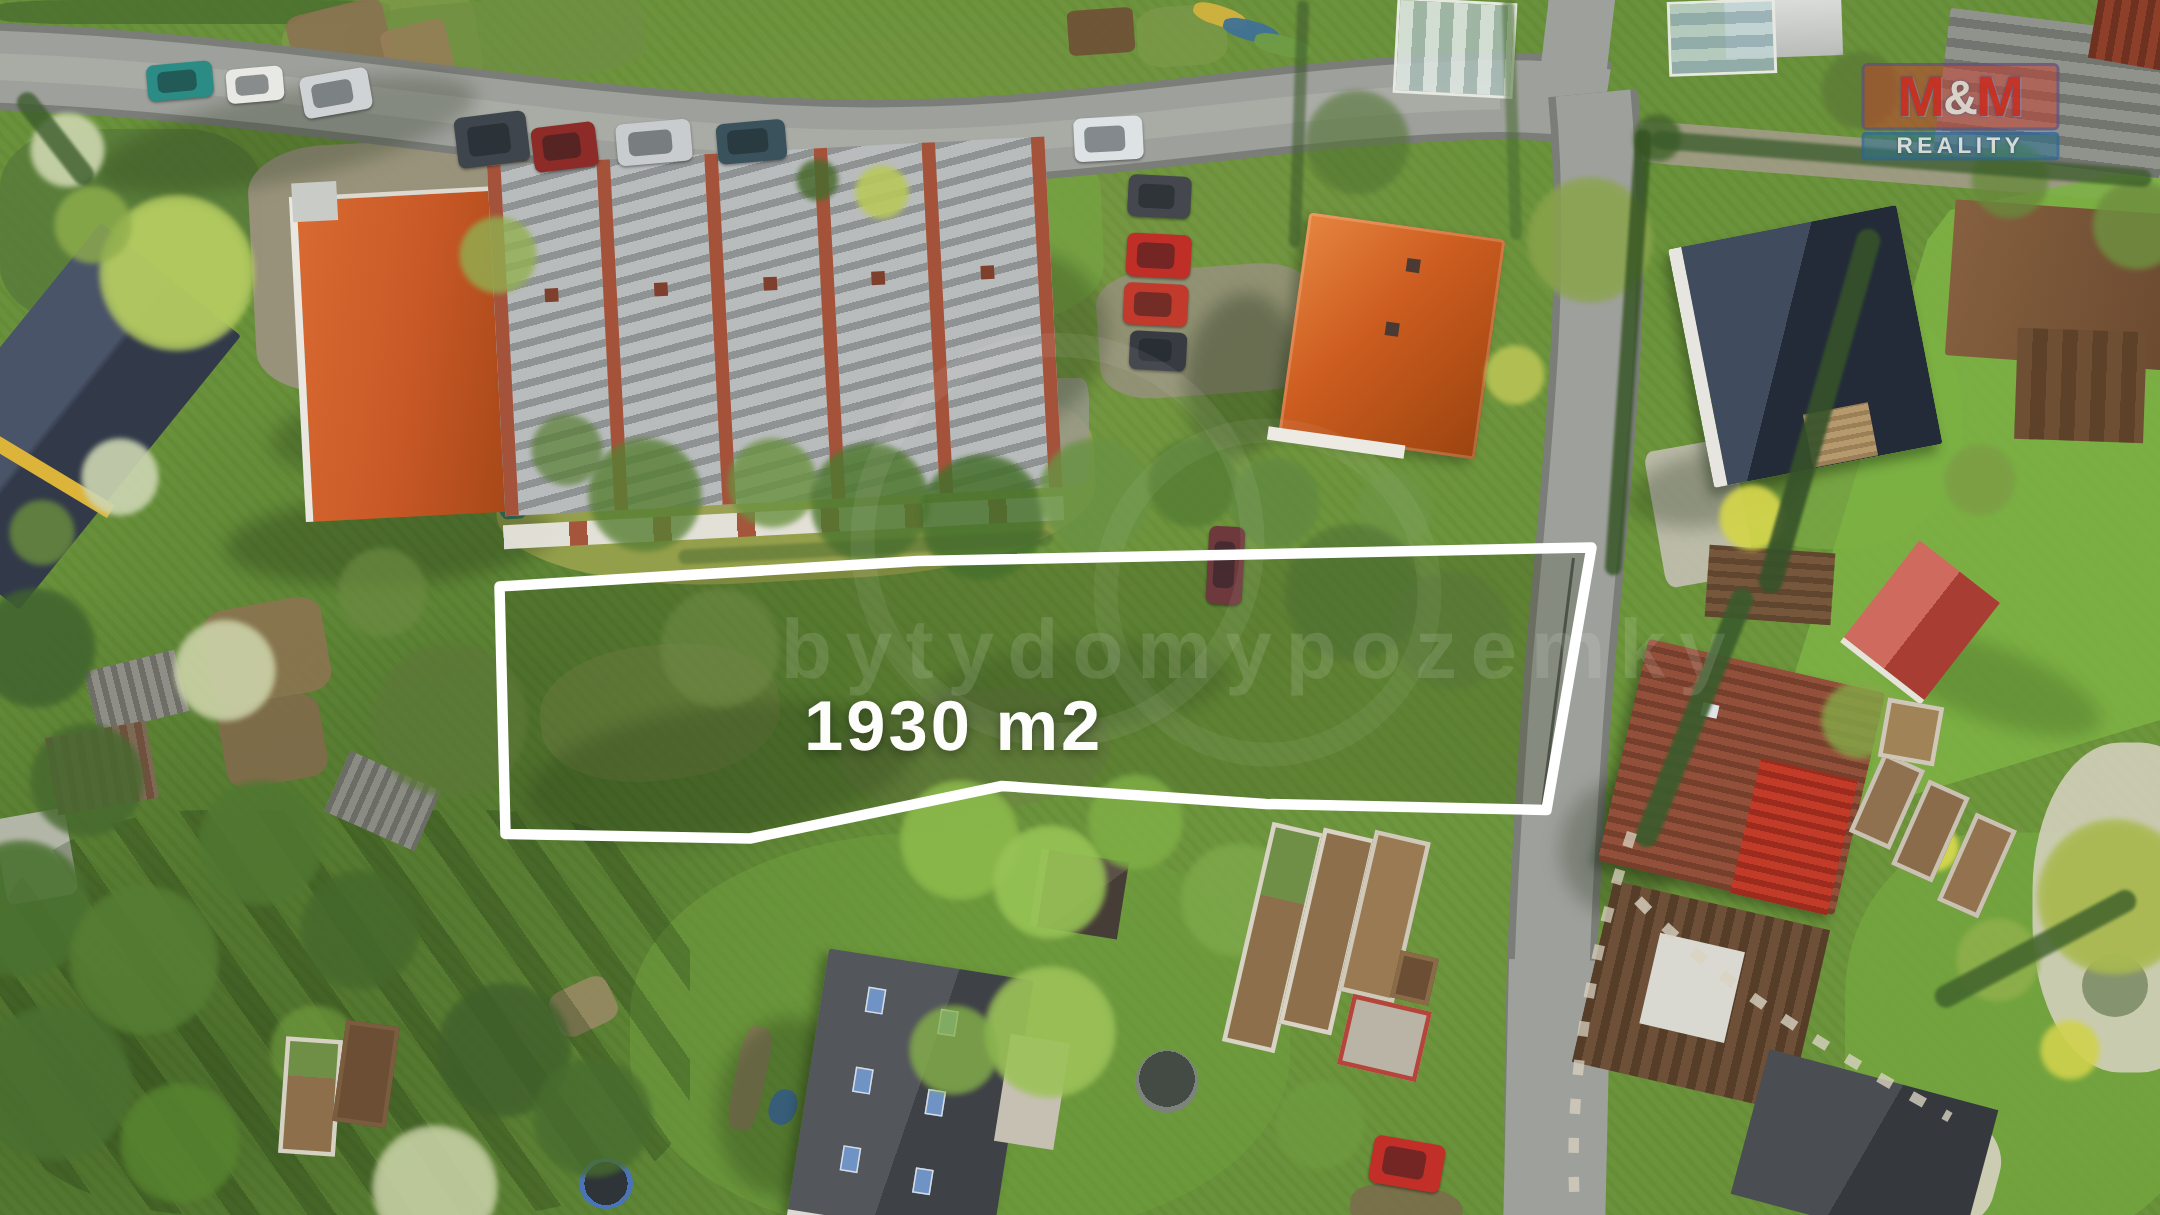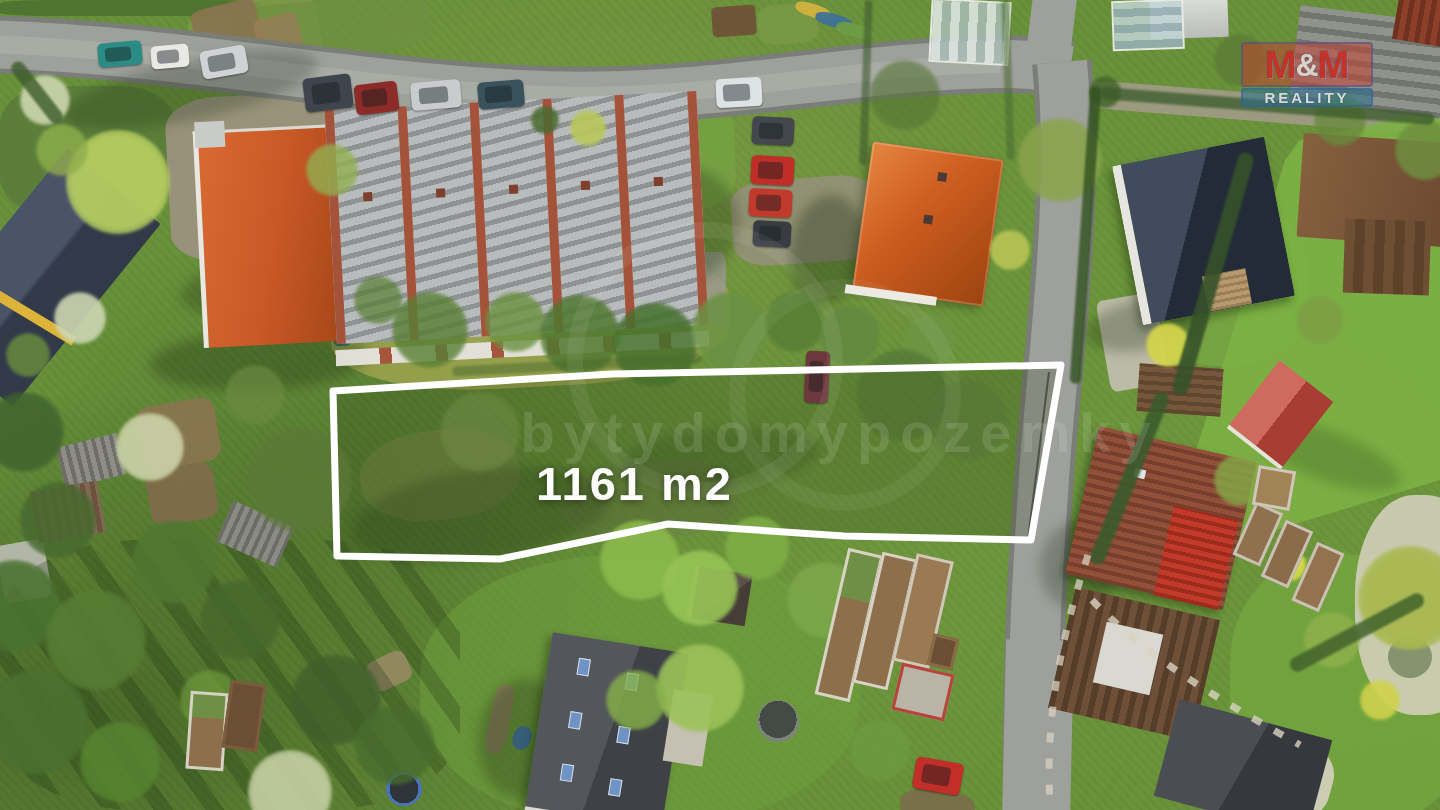--- a/index.html
+++ b/index.html
@@ -339,21 +339,21 @@
   <svg id="overlay-svg" width="1440" height="810">
     <path d="M1092,600 C1150,660 1220,700 1300,745" fill="none" stroke="#d8d2c0" stroke-width="7" stroke-dasharray="10 15" opacity="0.8"></path>
     <path d="M1088,555 C1060,640 1045,720 1050,805" fill="none" stroke="#d8d2c0" stroke-width="7" stroke-dasharray="10 16" opacity="0.75"></path>
     <line x1="1049" y1="372" x2="1028" y2="540" stroke="#1e2418" stroke-width="2" opacity="0.55"></line>
     <circle cx="705" cy="360" r="130" fill="none" stroke="rgba(255,255,255,0.07)" stroke-width="16"></circle>
     <circle cx="845" cy="395" r="108" fill="none" stroke="rgba(255,255,255,0.06)" stroke-width="16"></circle>
     <text x="840" y="452" text-anchor="middle" class="wm-text">bytydomypozemky</text>
     <polygon id="plot-outline" fill="none" stroke="#ffffff" stroke-width="7" stroke-linejoin="round" points="333,391 612,374 1061,365 1031,540 844,536 668,524 500,559 337,556"></polygon>
   </svg>
 
-  <div class="abs area-label">1161 m2</div>
+  <div class="abs area-label">1930 m2</div>
 
   <div class="abs logo">
     <div class="logo-box">
       <span class="m">M</span>
         <span class="amp">&amp;</span>
         <span class="m">M</span>
     </div>
     <div class="logo-bar">REALITY</div>
   </div>
 </div>

